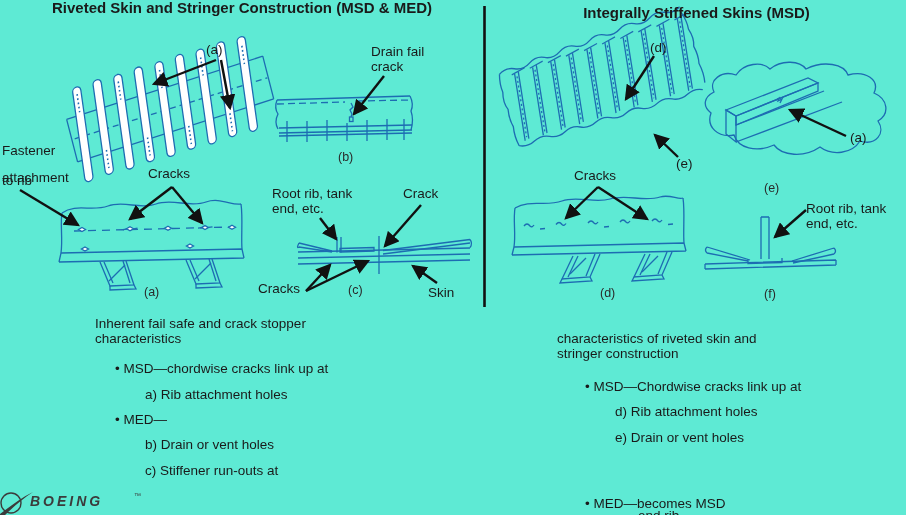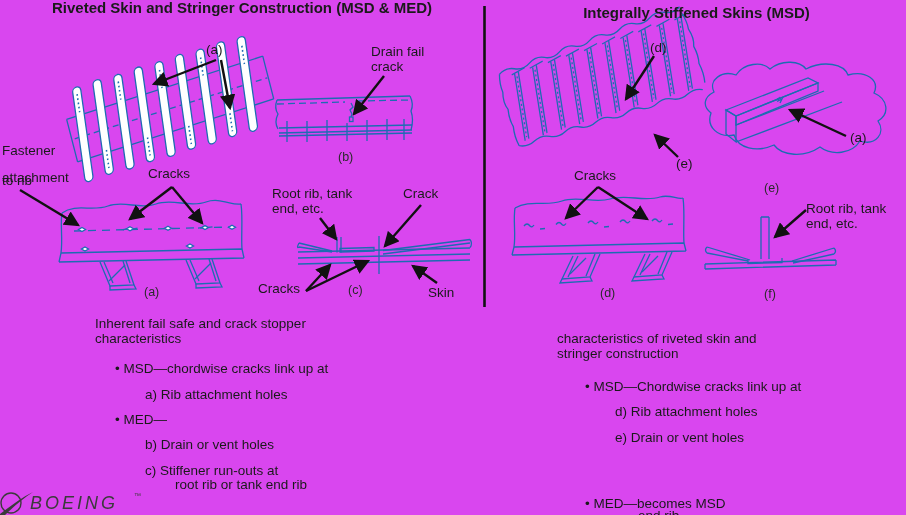--- a/index.html
+++ b/index.html
@@ -1,26 +1,26 @@
 <!DOCTYPE html>
 <html><head>
 <meta charset="utf-8">
 <style>
   html,body{margin:0;padding:0;background:#ffffff;}
   .canvas{
-    position:relative;width:906px;height:515px;background:#d946ef;overflow:hidden;
+    position:relative;width:906px;height:515px;background:#5eead4;overflow:hidden;
     font-family:"Liberation Sans","DejaVu Sans",sans-serif;color:#1a1a1a;
   }
   .art{position:absolute;left:0;top:0;z-index:1;}
   .txt{position:absolute;z-index:2;font-size:13.5px;line-height:15px;white-space:pre;color:#1a1a1a;}
   .title{font-weight:bold;font-size:15px;text-align:center;white-space:nowrap;}
   .cap{font-size:12.5px;color:#2a2a2a;}
   .note{font-size:13.5px;}
   .logo-text{
-    font-weight:normal;font-style:italic;font-size:18px;letter-spacing:3px;
+    font-weight:bold;font-style:italic;font-size:14px;letter-spacing:3px;
     color:#3b3b3b;z-index:2;position:absolute;white-space:nowrap;text-align:center;
   }
   .logo-tm{position:absolute;z-index:2;font-size:7px;color:#3b3b3b;}
 </style>
 </head>
 <body>
 
 <div class="canvas">
 
   <svg class="art" width="906" height="515" viewBox="0 0 906 515">
@@ -285,21 +285,20 @@
   <div class="txt cap" style="left:348px;top:283px;">(c)</div>
   <div class="txt" style="left:428px;top:285px;">Skin</div>
 
   <div class="txt note" style="left:95px;top:316px;">Inherent fail safe and crack stopper</div>
   <div class="txt note" style="left:95px;top:331px;">characteristics</div>
   <div class="txt note" style="left:115px;top:361px;">• MSD—chordwise cracks link up at</div>
   <div class="txt note" style="left:145px;top:387px;">a) Rib attachment holes</div>
   <div class="txt note" style="left:115px;top:412px;">• MED—</div>
   <div class="txt note" style="left:145px;top:437px;">b) Drain or vent holes</div>
   <div class="txt note" style="left:145px;top:463px;">c) Stiffener run-outs at</div>
-  <div class="txt note" style="left:175px;top:477px;">root rib or tank end rib</div>
 
   <div class="txt title" style="left:487px;top:5px;width:419px;">Integrally Stiffened Skins (MSD)</div>
 
   <div class="txt" style="left:650px;top:40px;">(d)</div>
   <div class="txt" style="left:676px;top:156px;">(e)</div>
   <div class="txt" style="left:850px;top:130px;">(a)</div>
   <div class="txt cap" style="left:764px;top:181px;">(e)</div>
 
   <div class="txt" style="left:574px;top:168px;">Cracks</div>
   <div class="txt cap" style="left:600px;top:286px;">(d)</div>

